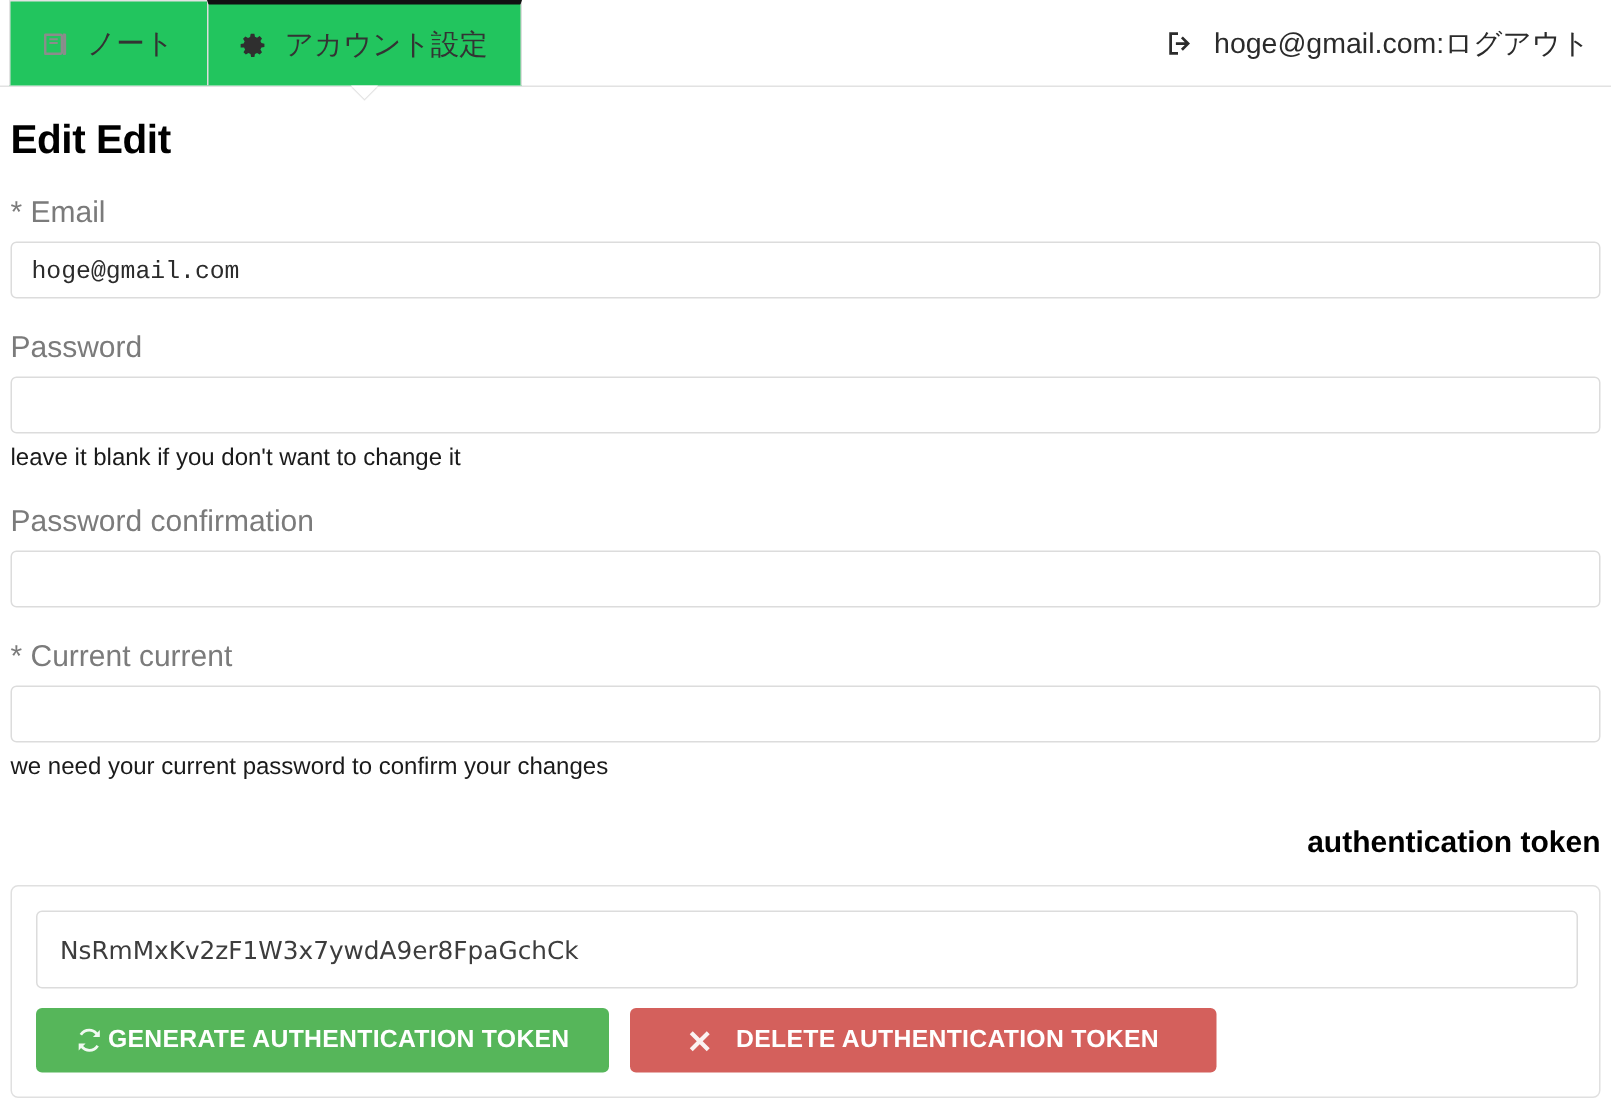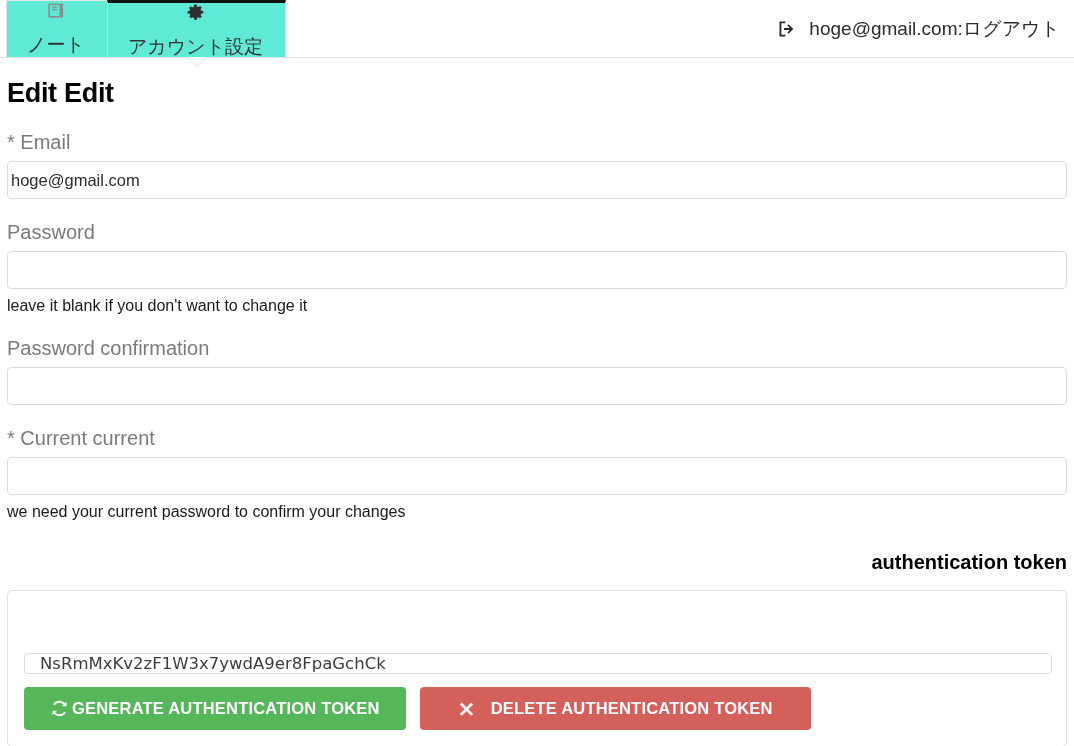--- a/index.html
+++ b/index.html
@@ -27,28 +27,27 @@
   }
   .tab {
     position: relative;
     height: 57px;
     display: flex;
     align-items: center;
     gap: 12px;
     padding: 0 22px 0 20px;
     font-size: 19px;
     color: #333333;
-    background: #5eead4;
+    background: #22c55e;
     border: 1px solid #e3e3e3;
     border-bottom: none;
     border-top-width: 1px;
     margin-right: -1px;
     white-space: nowrap;
     cursor: pointer;
-    flex-direction: column;
   }
   .tab.active {
     border-top: 3px solid #111111;
     border-left: 1px solid #dddddd;
     border-right: 1px solid #dddddd;
     z-index: 2;
   }
   .tab.active .caret {
     position: absolute;
     bottom: -9px;
@@ -97,24 +96,24 @@
     margin: 22px 0 7px 0;
   }
 
   .form-input {
     display: block;
     width: 1060px;
     height: 38px;
     border: 1px solid #dcdcdc;
     border-radius: 4px;
     background: #ffffff;
-    padding: 0 3px;
+    padding: 0 13px;
     font-size: 16.5px;
     color: #2b2b2b;
-    font-family: Liberation Sans, sans-serif;
+    font-family: Liberation Mono, monospace;
     outline: none;
   }
   .form-input::placeholder { color: #b3b3b3; }
 
   .hint {
     font-size: 16px;
     color: #1a1a1a;
     margin: 8px 0 0 0;
   }
 
@@ -149,30 +148,29 @@
     margin-top: 16px;
     border: 1px solid #e0e0e0;
     border-radius: 5px;
     padding: 16px;
     background: #ffffff;
   }
 
   .token-input {
     display: block;
     width: 1028px;
-    height: 21px;
+    height: 52px;
     border: 1px solid #dcdcdc;
     border-radius: 4px;
     background: #ffffff;
     padding: 0 15px;
     font-size: 16.5px;
     color: #3d3d3d;
     font-family: "DejaVu Sans", sans-serif;
     outline: none;
-    margin-top: 46px;
   }
 
   .panel-actions {
     display: flex;
     gap: 14px;
     margin-top: 13px;
   }
   .btn-generate {
     background: #56b65a;
     font-size: 16.5px;

